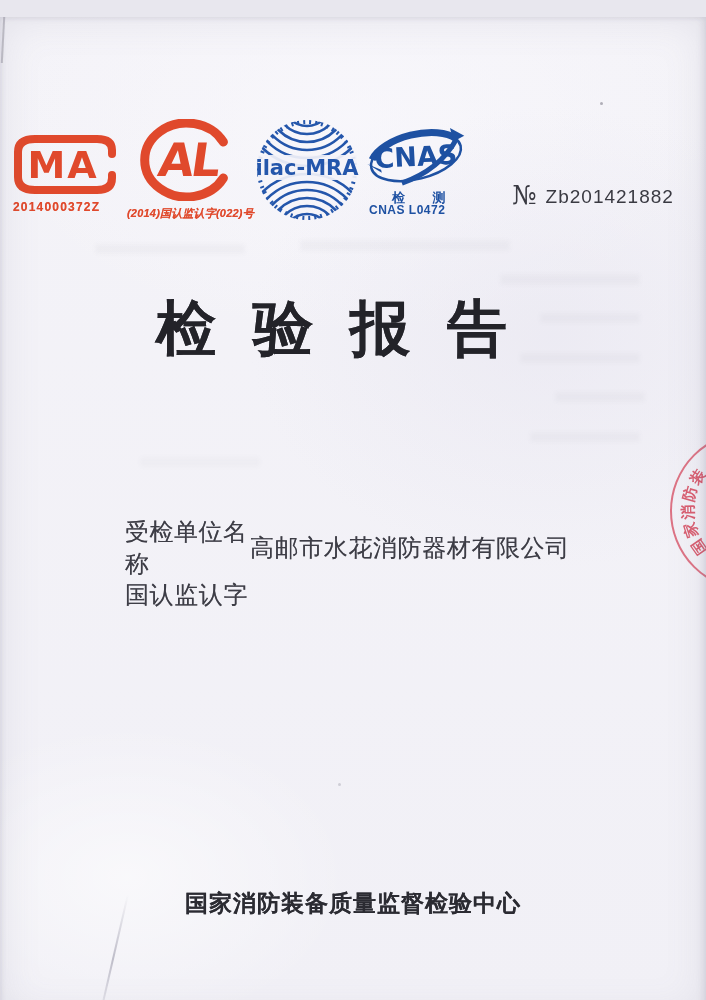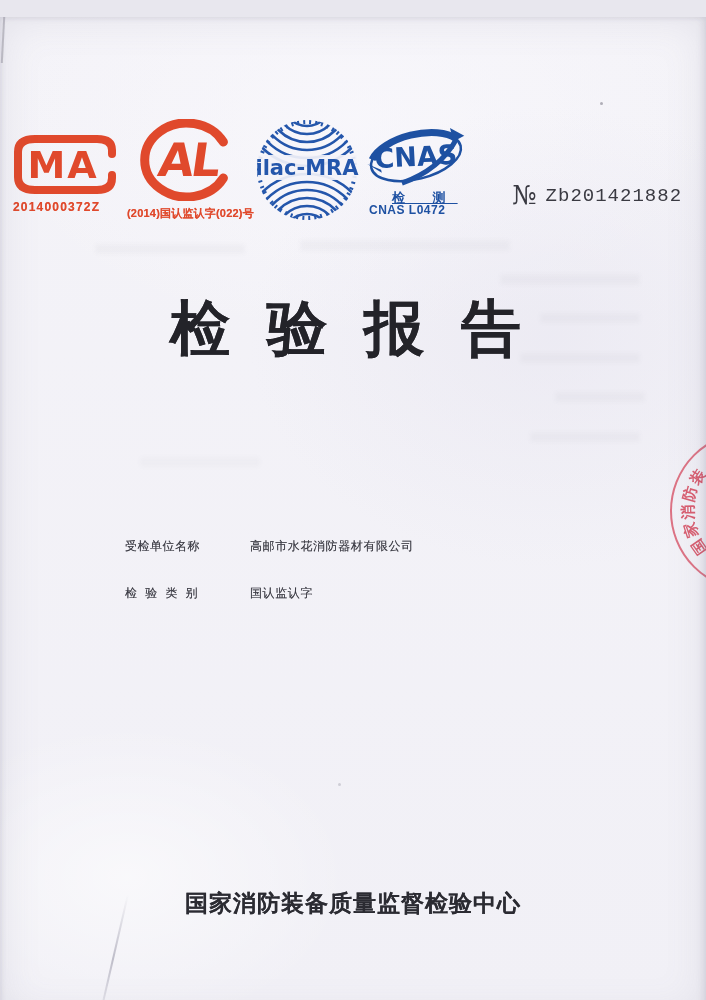--- a/index.html
+++ b/index.html
@@ -22,47 +22,48 @@
   .cma-number{
     position:absolute;left:13px;top:183px;color:#e0492c;font-weight:bold;
     font-size:12px;letter-spacing:1.2px;white-space:nowrap;
     text-shadow:0 0 .6px rgba(224,73,44,.7);
   }
   .cal-svg{left:138px;top:102px;}
   .cal-number{
     position:absolute;left:127px;top:189px;color:#e0492c;font-weight:bold;
     font-size:11px;letter-spacing:.2px;white-space:nowrap;
     text-shadow:0 0 .5px rgba(224,73,44,.7);
+    font-style:italic;
   }
   .ilac-svg{left:256px;top:101px;}
   .cnas-svg{left:366px;top:106px;}
   .cnas-caption{
     position:absolute;left:392px;top:172px;color:#1e51a2;font-weight:bold;
-    font-size:13px;letter-spacing:12px;white-space:nowrap;text-decoration:underline;
+    font-size:13px;letter-spacing:12px;white-space:nowrap;
   }
   .cnas-code{
     position:absolute;left:369px;top:186px;color:#1e51a2;font-weight:bold;
     font-size:12px;letter-spacing:.5px;white-space:nowrap;
   }
   
   .report-no{position:absolute;left:512px;top:165px;display:flex;align-items:flex-end;color:#3a3a42;}
   .report-no .prefix{font-family:"DejaVu Serif", serif;font-size:26px;line-height:1;}
   .report-no .value{
-    font-family:Liberation Mono, monospace;font-size:19px;line-height:1;
+    font-family:Liberation Sans, sans-serif;font-size:19px;line-height:1;
     margin-left:9px;margin-bottom:2px;letter-spacing:1px;
   }
   
   .title{
-    position:absolute;left:170px;top:272px;font-size:60px;font-weight:bold;
+    position:absolute;left:156px;top:272px;font-size:60px;font-weight:bold;
     letter-spacing:37px;color:#232329;white-space:nowrap;
     font-family:"DejaVu Sans", sans-serif;text-shadow:0 0 .6px rgba(35,35,41,.85);
   }
   
   .fields{position:absolute;left:125px;top:521px;color:#3d3d46;}
-  .field-row{display:flex;align-items:flex-start;height:20px;margin-bottom:27px;font-size:12px;font-family:Liberation Mono, monospace;}
+  .field-row{display:flex;align-items:center;height:20px;margin-bottom:27px;font-size:24px;}
   .field-label{width:125px;flex:none;letter-spacing:.5px;text-shadow:0 0 .5px rgba(61,61,70,.6);}
   .field-value{letter-spacing:.6px;white-space:nowrap;text-shadow:0 0 .5px rgba(61,61,70,.6);}
   
   .footer-org{
     position:absolute;left:50%;top:871px;transform:translateX(-50%);
     font-size:23px;font-weight:bold;color:#2b2b32;letter-spacing:1px;white-space:nowrap;
     text-shadow:0 0 .6px rgba(43,43,50,.8);
     text-align:center;
   }
   
@@ -145,21 +146,20 @@
   </div>
 
   <div class="title">检验报告</div>
 
   <div class="fields">
     <div class="field-row">
       <span class="field-label">受检单位名称</span>
       <span class="field-value">高邮市水花消防器材有限公司</span>
     </div>
     <div class="field-row">
-      <span class="field-label">检 验 类 别</span>
       <span class="field-value">国认监认字</span>
     </div>
   </div>
 
   <div class="footer-org">国家消防装备质量监督检验中心</div>
 
   <div class="stamp">
     <div class="stamp-ring"></div>
     <span class="stamp-glyph g0">国</span>
     <span class="stamp-glyph g1">家</span>

